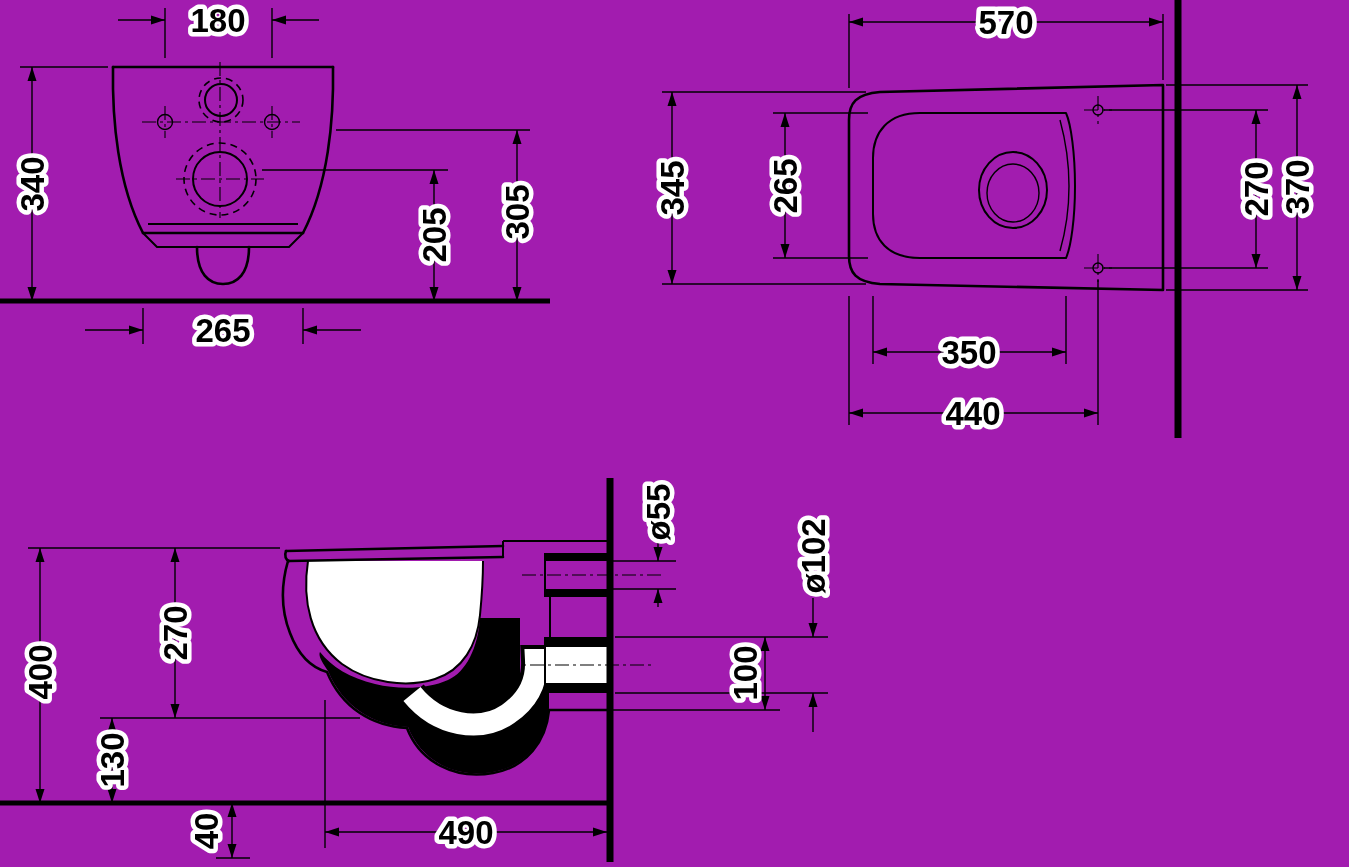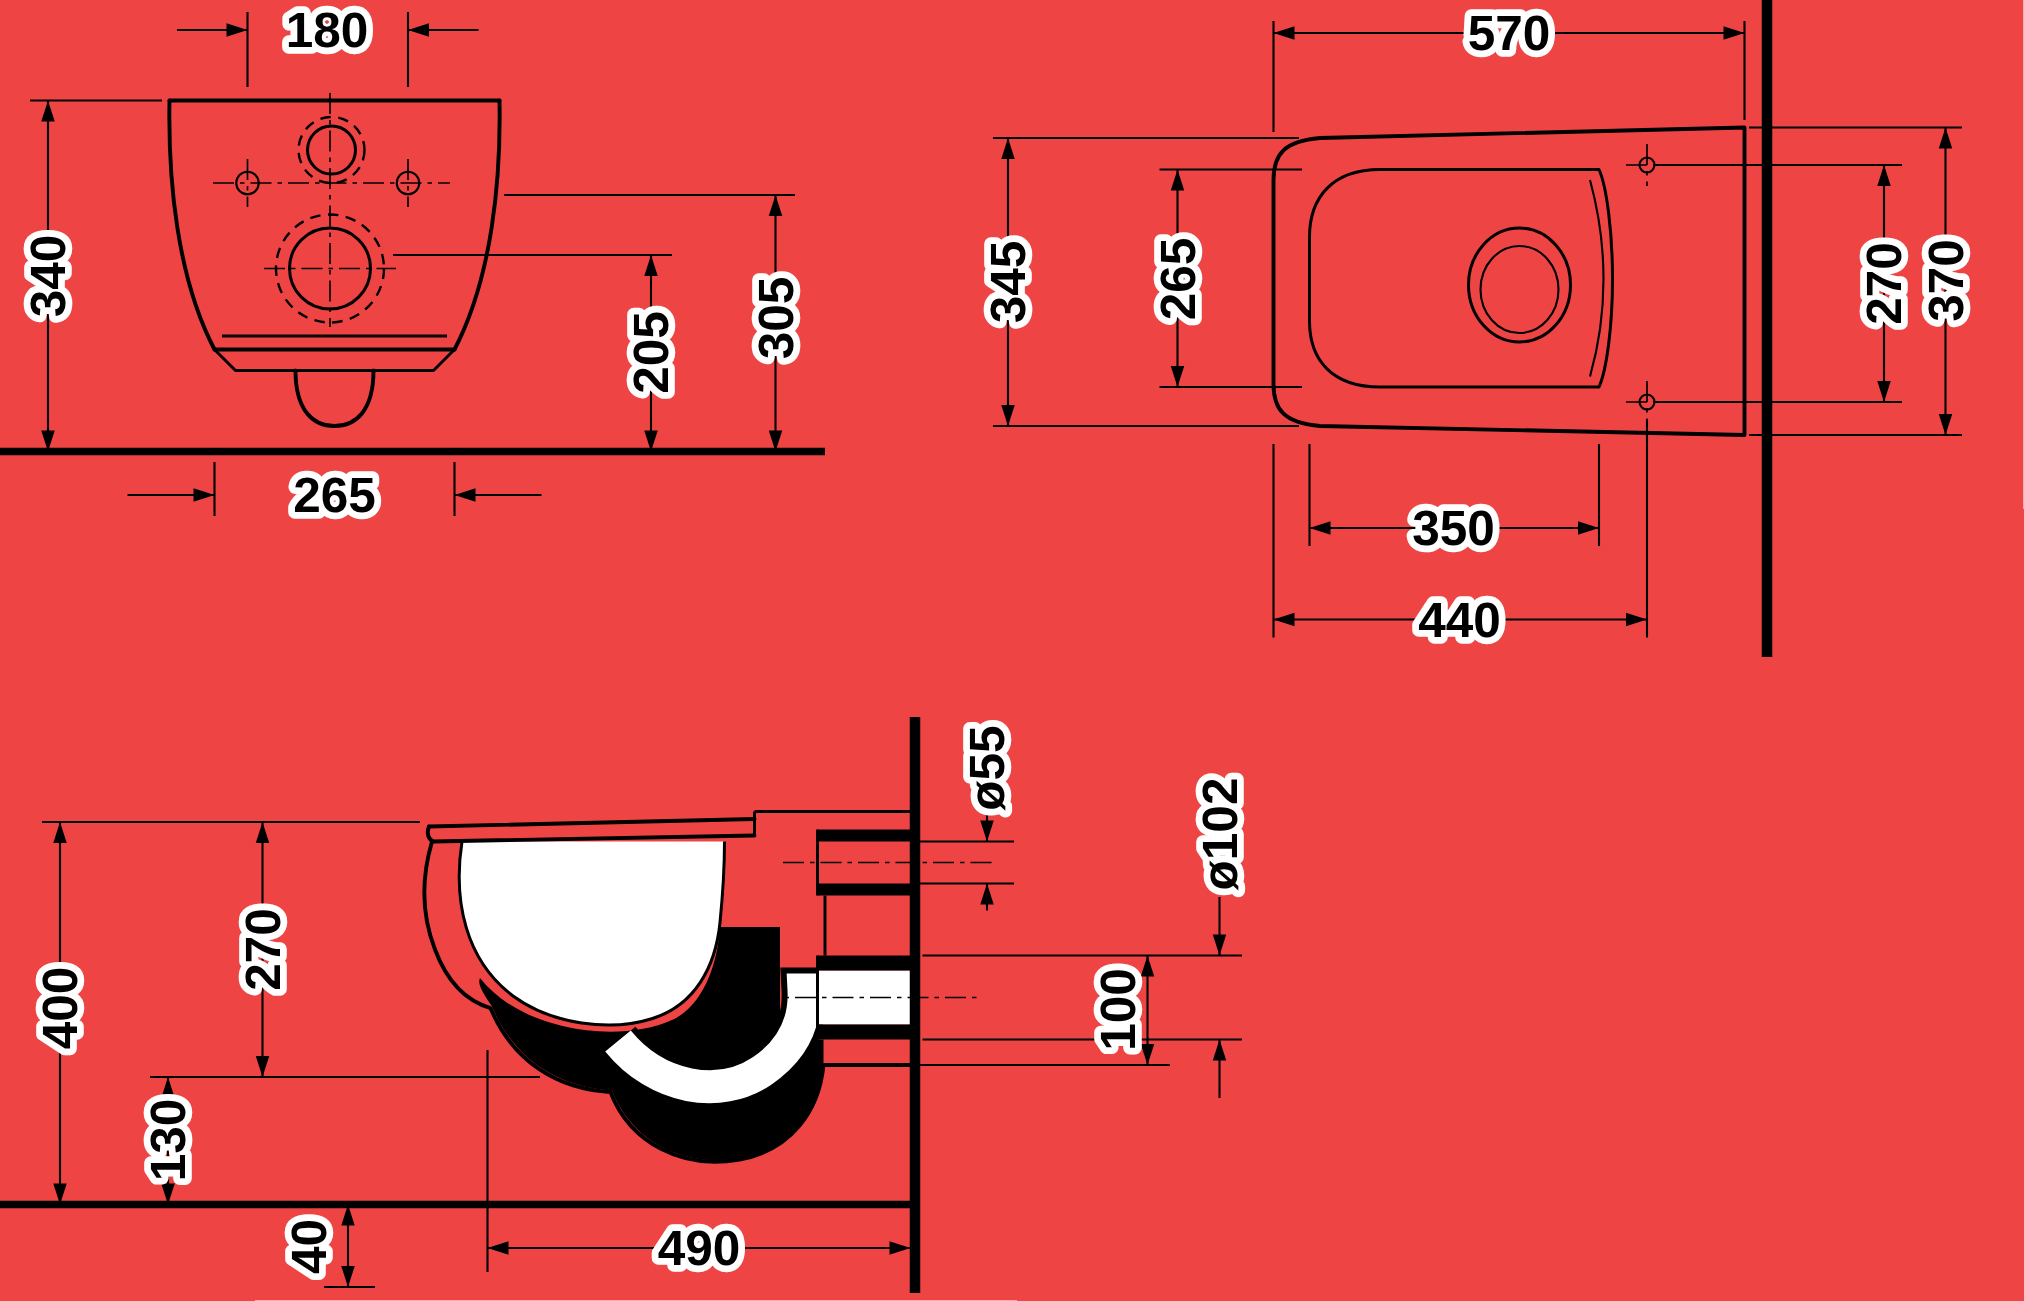--- a/index.html
+++ b/index.html
@@ -1,16 +1,16 @@
 <!DOCTYPE html>
 <html><head>
 <meta charset="utf-8">
 <style>
   html,body{margin:0;padding:0;background:#fff;}
-  .stage{position:relative;width:1349px;height:867px;background:#ef4444;overflow:hidden;}
+  .stage{position:relative;width:1349px;height:867px;background:#a21caf;overflow:hidden;}
   svg{display:block;}
   .outline{fill:none;stroke:#000;stroke-width:2.6;stroke-linejoin:round;stroke-linecap:round;}
   .mid{fill:none;stroke:#000;stroke-width:2;stroke-linejoin:round;}
   .thin{fill:none;stroke:#000;stroke-width:1.4;}
   .thick{fill:none;stroke:#000;stroke-width:5;}
   .wall{fill:none;stroke:#000;stroke-width:7;}
   .cl{fill:none;stroke:#000;stroke-width:1.1;stroke-dasharray:14 4 3 4;}
   .dash{fill:none;stroke:#000;stroke-width:1.6;stroke-dasharray:7 5;}
   .blk{fill:#000;stroke:none;}
   .wht{fill:#fff;stroke:none;}

